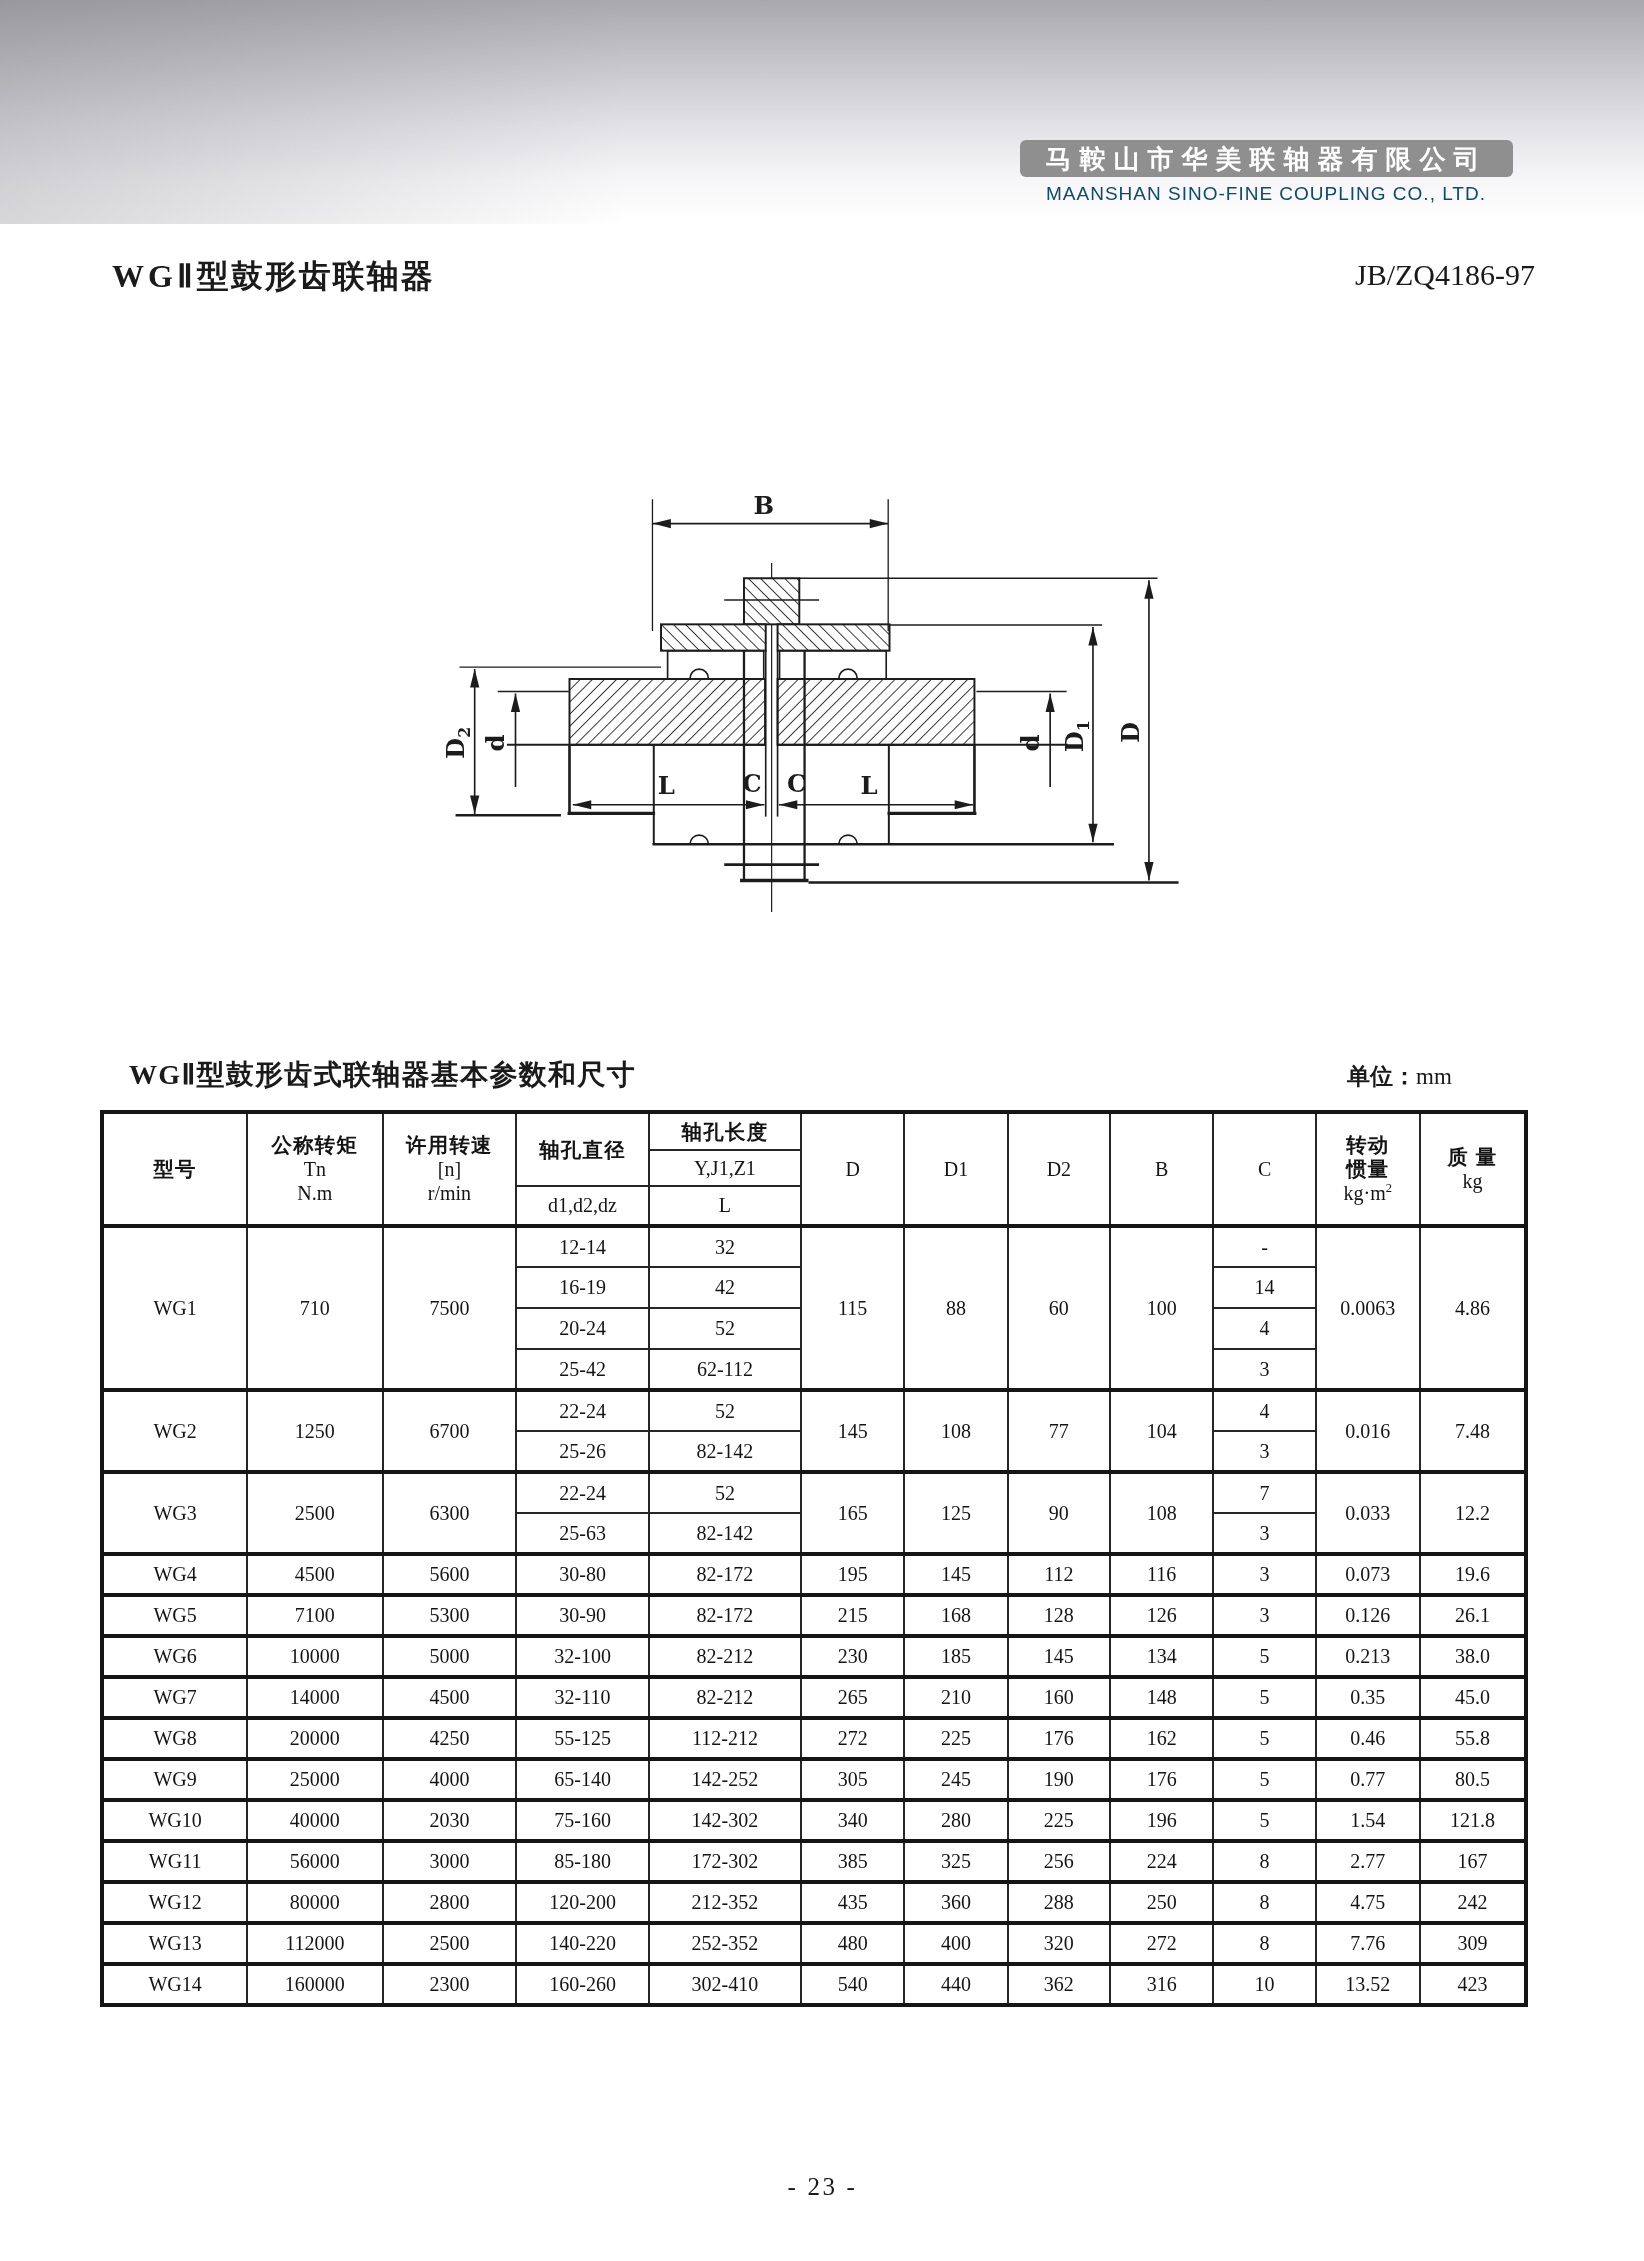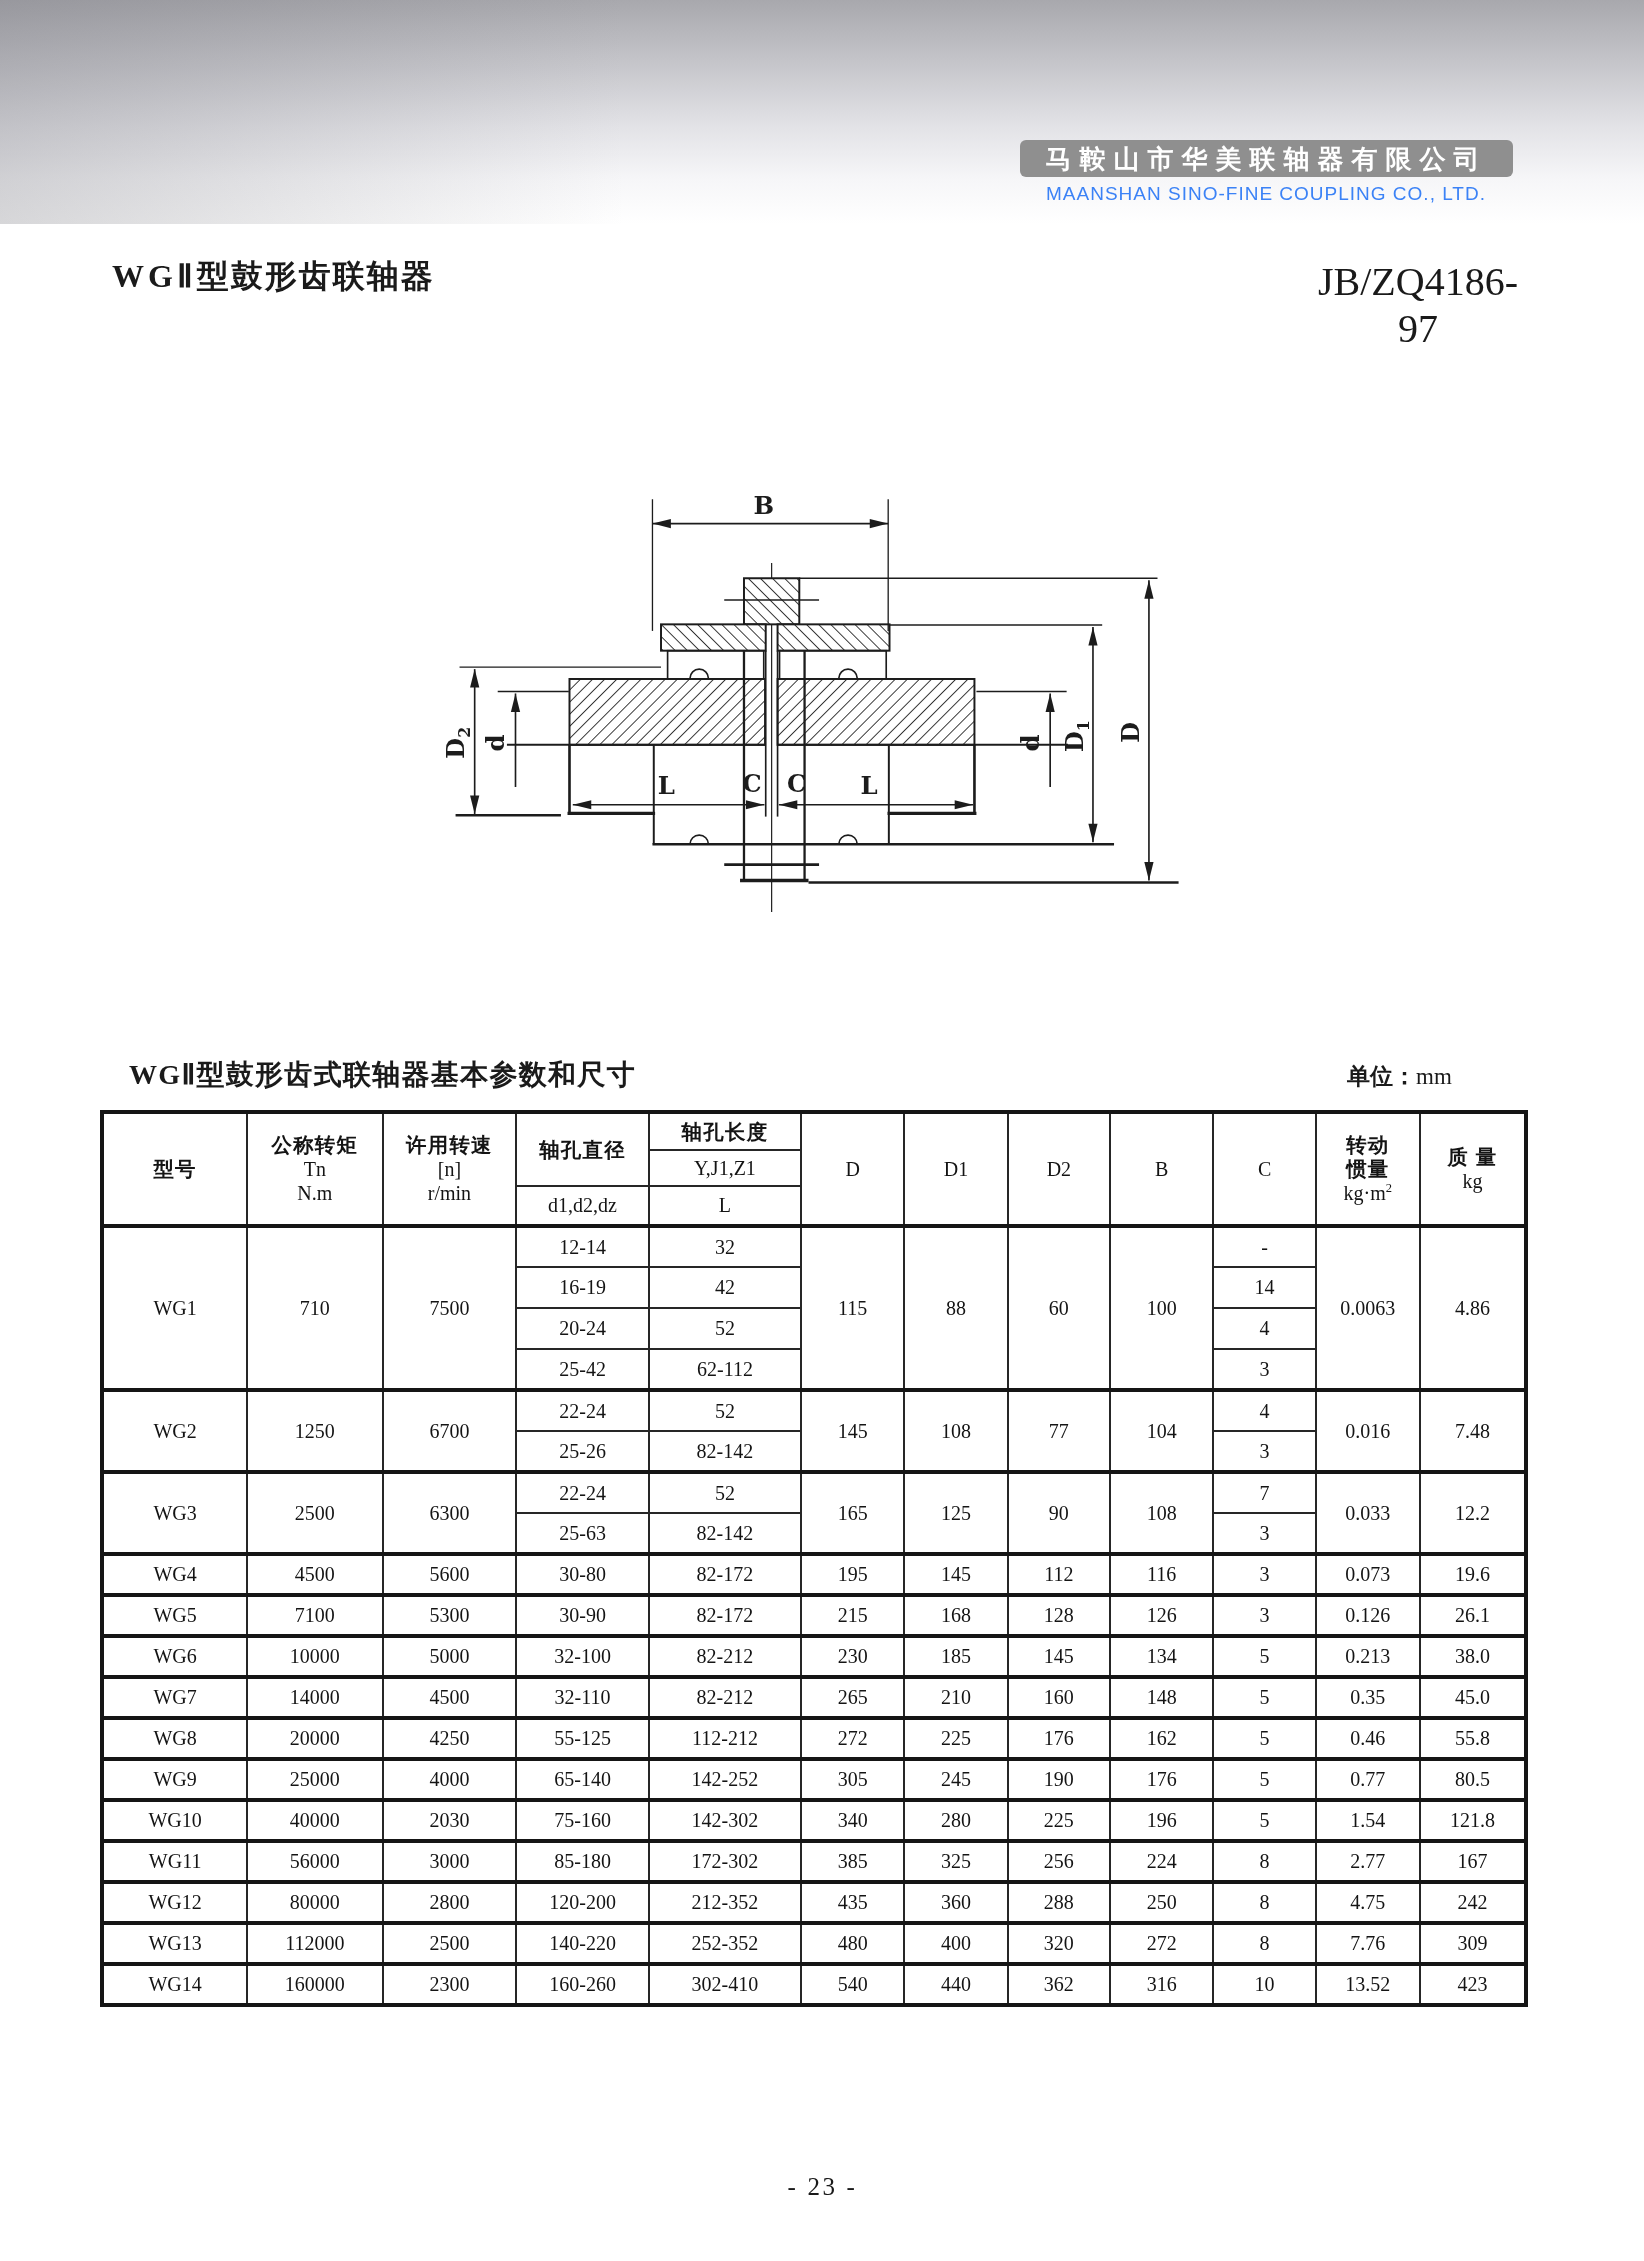--- a/index.html
+++ b/index.html
@@ -14,26 +14,26 @@
       linear-gradient(180deg, #a8a8ad 0%, #c3c3c8 26%, #e2e2e6 56%, #f6f6f8 80%, #ffffff 100%);
   }
   .banner{
     position:absolute;left:1020px;top:140px;width:493px;height:37px;background:#8f8f8f;
     color:#ffffff;font-family:"Liberation Sans","DejaVu Sans",sans-serif;font-weight:bold;
     font-size:26px;line-height:38px;text-align:center;letter-spacing:8px;white-space:nowrap;border-radius:6px;
   }
   .company-en{
     position:absolute;left:1000px;top:183px;width:532px;text-align:center;
     font-family:"Liberation Sans","DejaVu Sans",sans-serif;font-size:19px;font-weight:500;
-    letter-spacing:1px;color:#3b82f6;white-space:nowrap;
+    letter-spacing:1px;color:#0c4a6e;white-space:nowrap;
   }
   .doc-title{position:absolute;left:112px;top:255px;font-size:32px;white-space:nowrap;}
   .doc-title .latin{font-family:"Liberation Serif",serif;font-weight:600;letter-spacing:4px;}
   .doc-title .cjkb{font-family:"Liberation Sans","DejaVu Sans",sans-serif;font-weight:bold;letter-spacing:2px;}
-  .standard{position:absolute;left:1301px;top:258px;width:234px;text-align:center;font-size:40px;font-family:"Liberation Serif",serif;}
+  .standard{position:absolute;left:1301px;top:258px;width:234px;text-align:right;font-size:30px;font-family:"Liberation Serif",serif;}
   .diagram{position:absolute;left:395px;top:382px;width:856px;height:540px;}
   .dim-label{font-family:"DejaVu Serif","Liberation Serif",serif;font-weight:bold;font-size:37px;fill:#1c1c1c;}
   .caption-row{position:absolute;left:0;top:1056px;width:1333px;height:40px;}
   .caption{position:absolute;left:129px;top:0;font-size:28px;white-space:nowrap;}
   .caption .latin{font-family:"Liberation Serif",serif;font-weight:600;letter-spacing:1.3px;}
   .caption .cjkb{font-family:"Liberation Sans","DejaVu Sans",sans-serif;font-weight:bold;letter-spacing:1.3px;}
   .unit{position:absolute;left:1347px;top:5.3px;font-size:23px;white-space:nowrap;}
   .unit .cjkb{font-family:"Liberation Sans","DejaVu Sans",sans-serif;font-weight:bold;}
   table.params{
     position:absolute;left:100px;top:1110px;width:1428px;border-collapse:collapse;table-layout:fixed;

